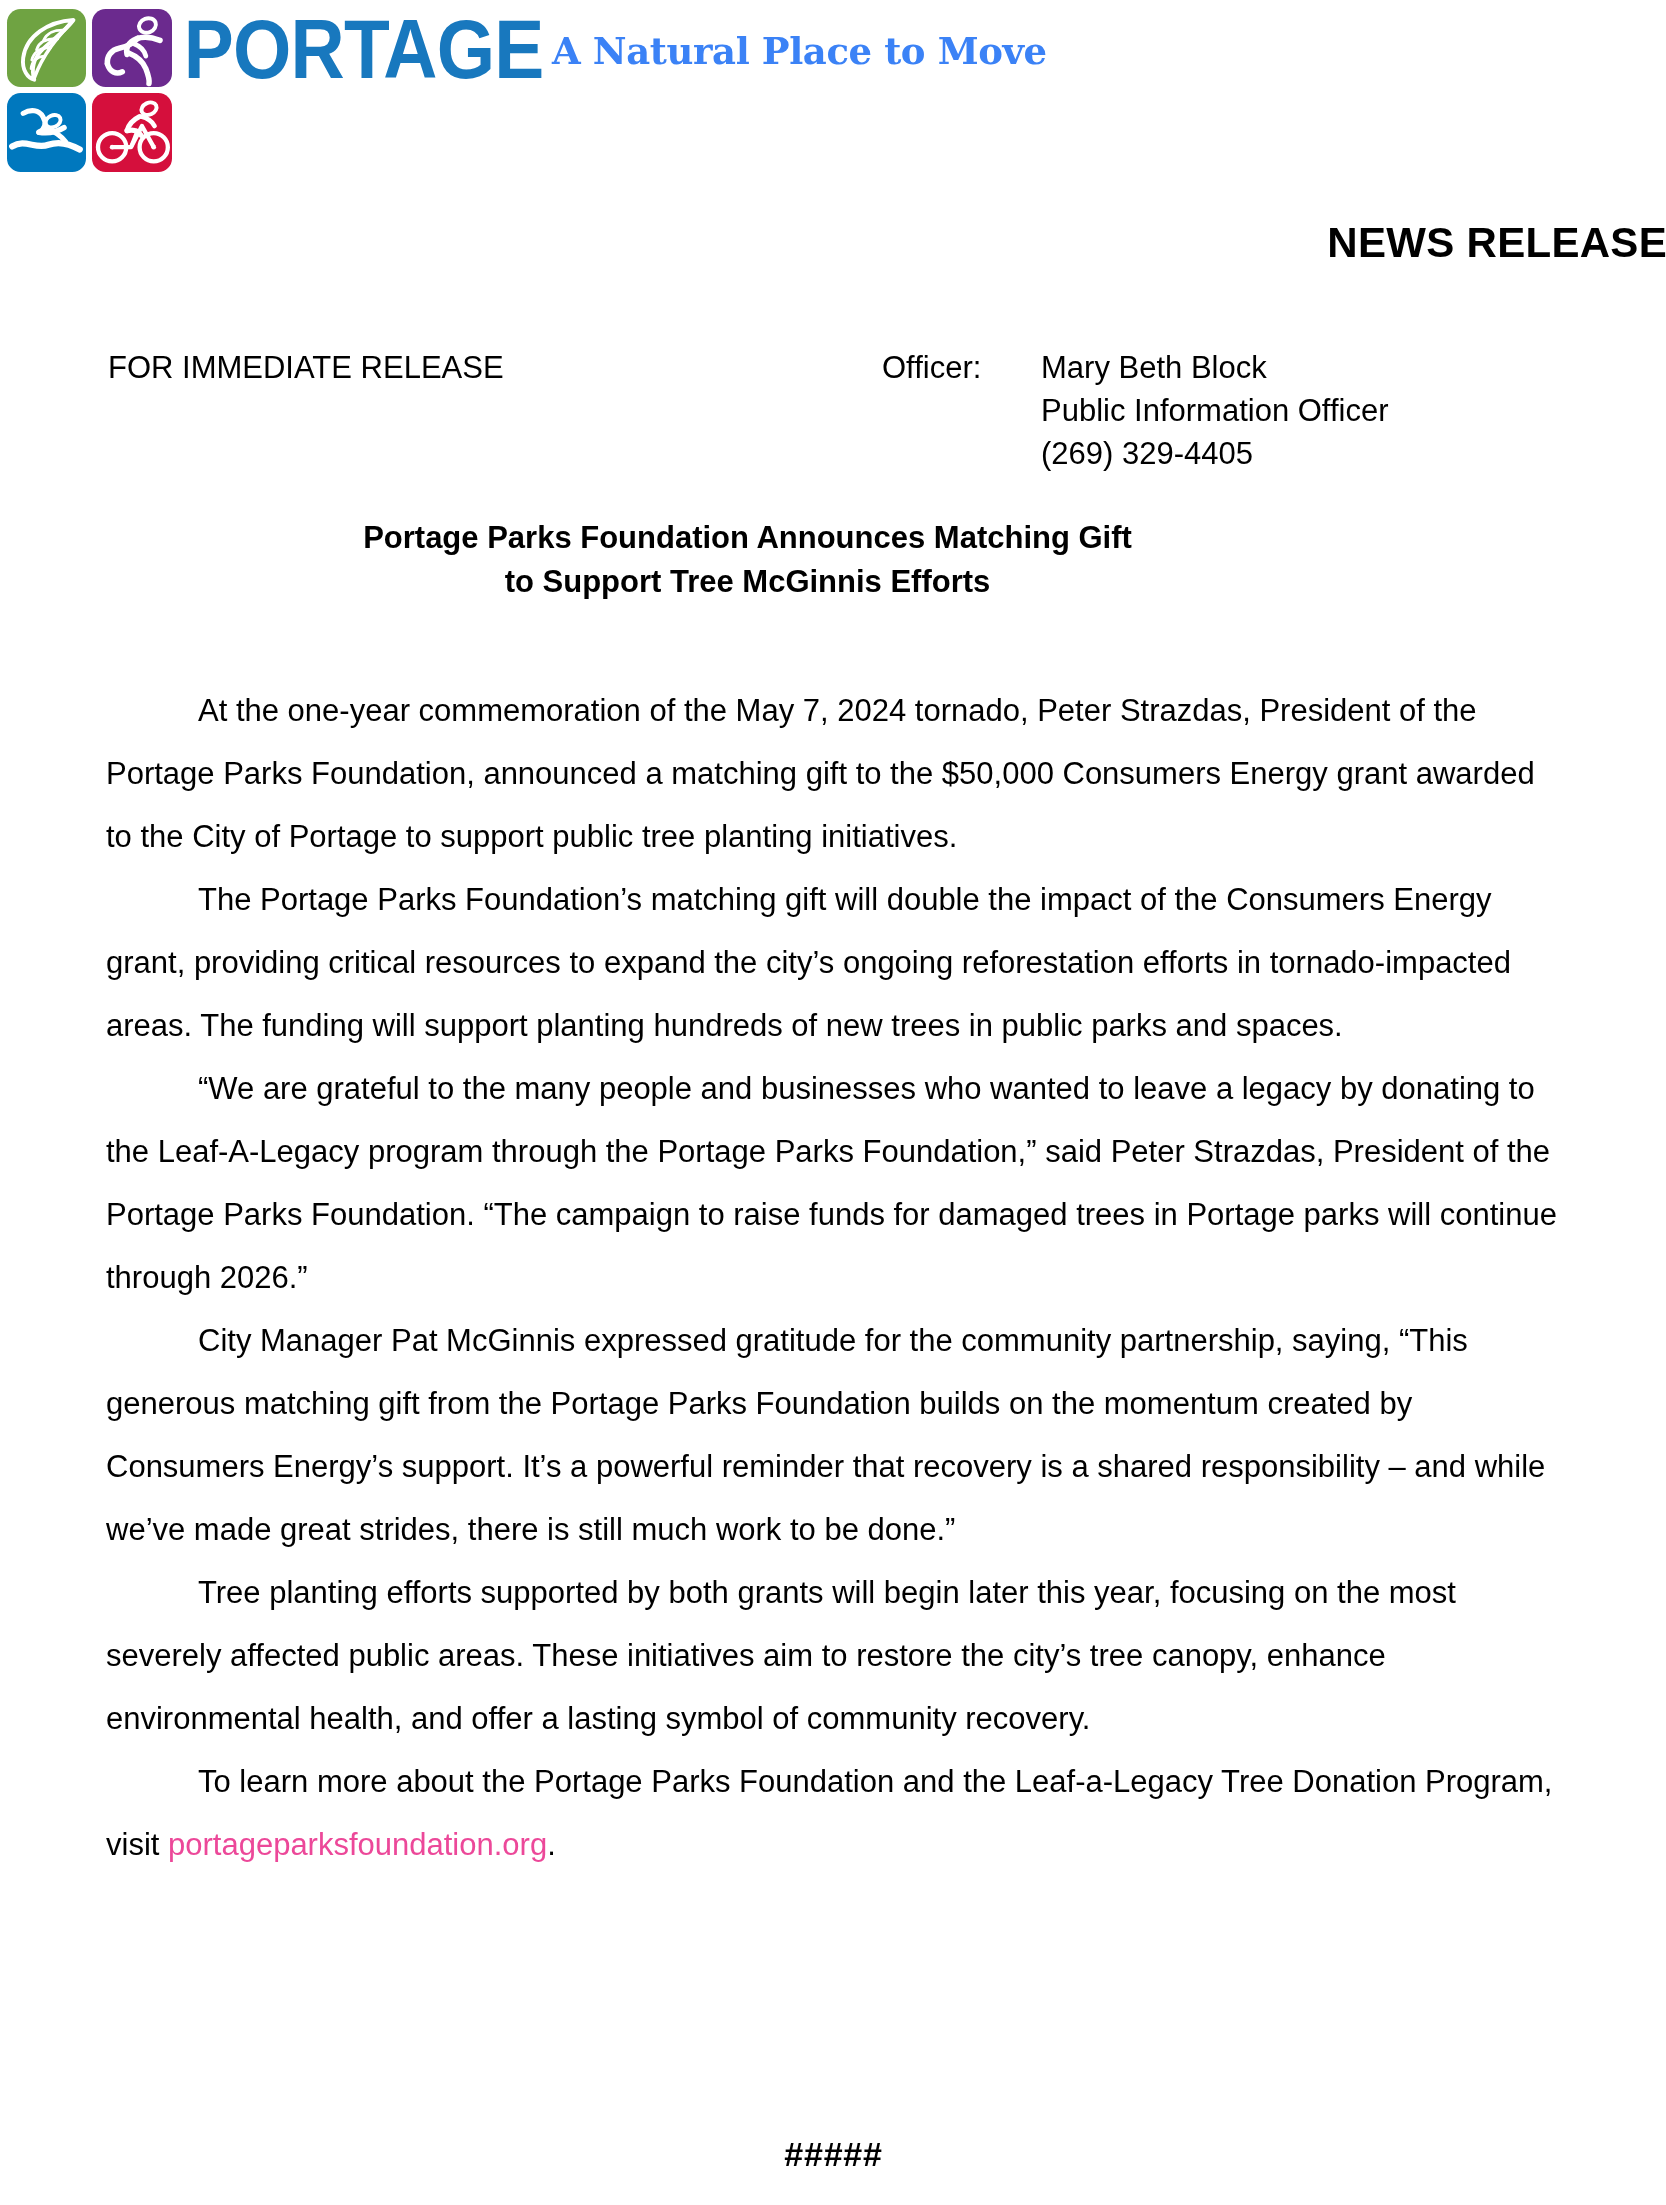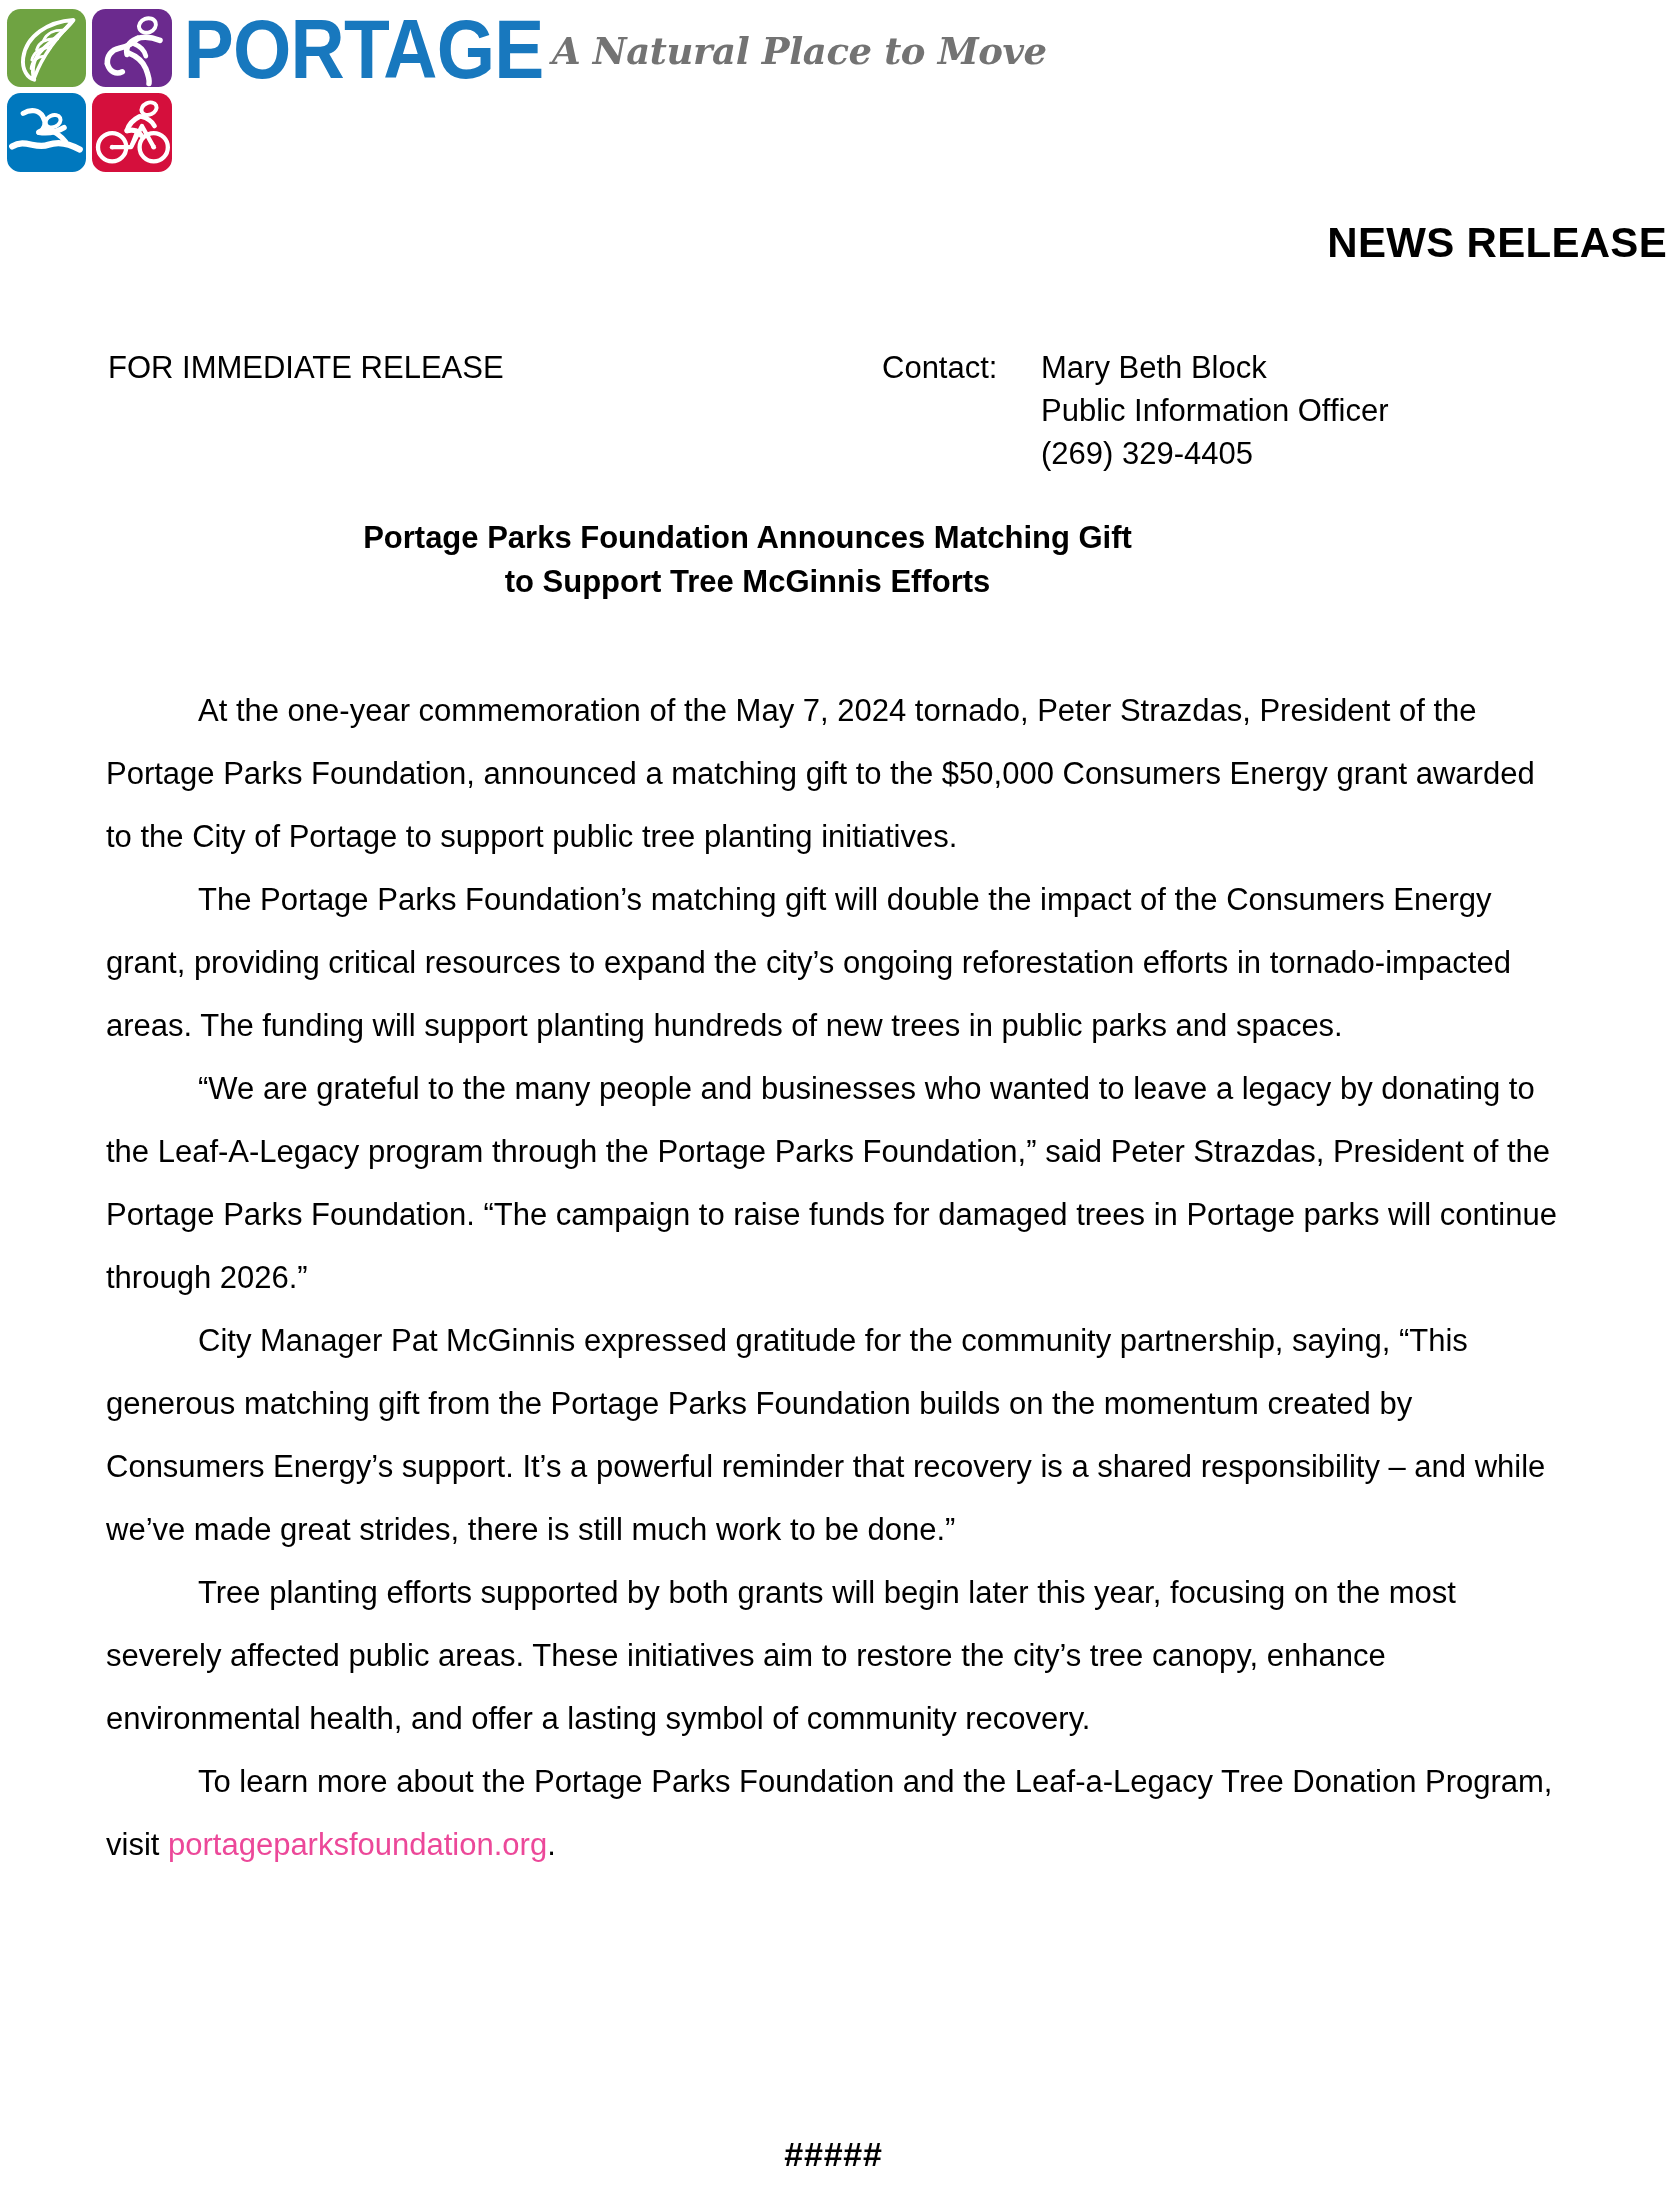--- a/index.html
+++ b/index.html
@@ -58,24 +58,23 @@
     line-height: 0.95;
     letter-spacing: -0.8px;
     color: #1878BE;
     transform: scaleY(1.12);
     transform-origin: left top;
     margin: 0;
     padding: 0;
   }
   .brand-tagline {
     font-family: "DejaVu Serif", serif;
-    font-style: italic;
     font-weight: bold;
     font-size: 37px;
-    color: #737373;
+    color: #3b82f6;
     margin: 18.7px 0 0 8.5px;
     letter-spacing: -0.4px;
     white-space: nowrap;
   }
 
   
   .doc {
     position: absolute;
     left: 0;
     top: 0;
@@ -217,21 +216,21 @@
 
 <div class="doc">
 
   <div class="news-release-title">NEWS RELEASE</div>
 
   <div class="release-block">
     <div class="release-line">FOR IMMEDIATE RELEASE</div>
   </div>
 
   <div class="contact-block">
-    <div class="contact-label">Contact:</div>
+    <div class="contact-label">Officer:</div>
     <div class="contact-values">
       <div>Mary Beth Block</div>
       <div>Public Information Officer</div>
       <div>(269) 329-4405</div>
     </div>
   </div>
 
   <div class="headline">
     <div>Portage Parks Foundation Announces Matching Gift</div>
     <div>to Support Tree McGinnis Efforts</div>

